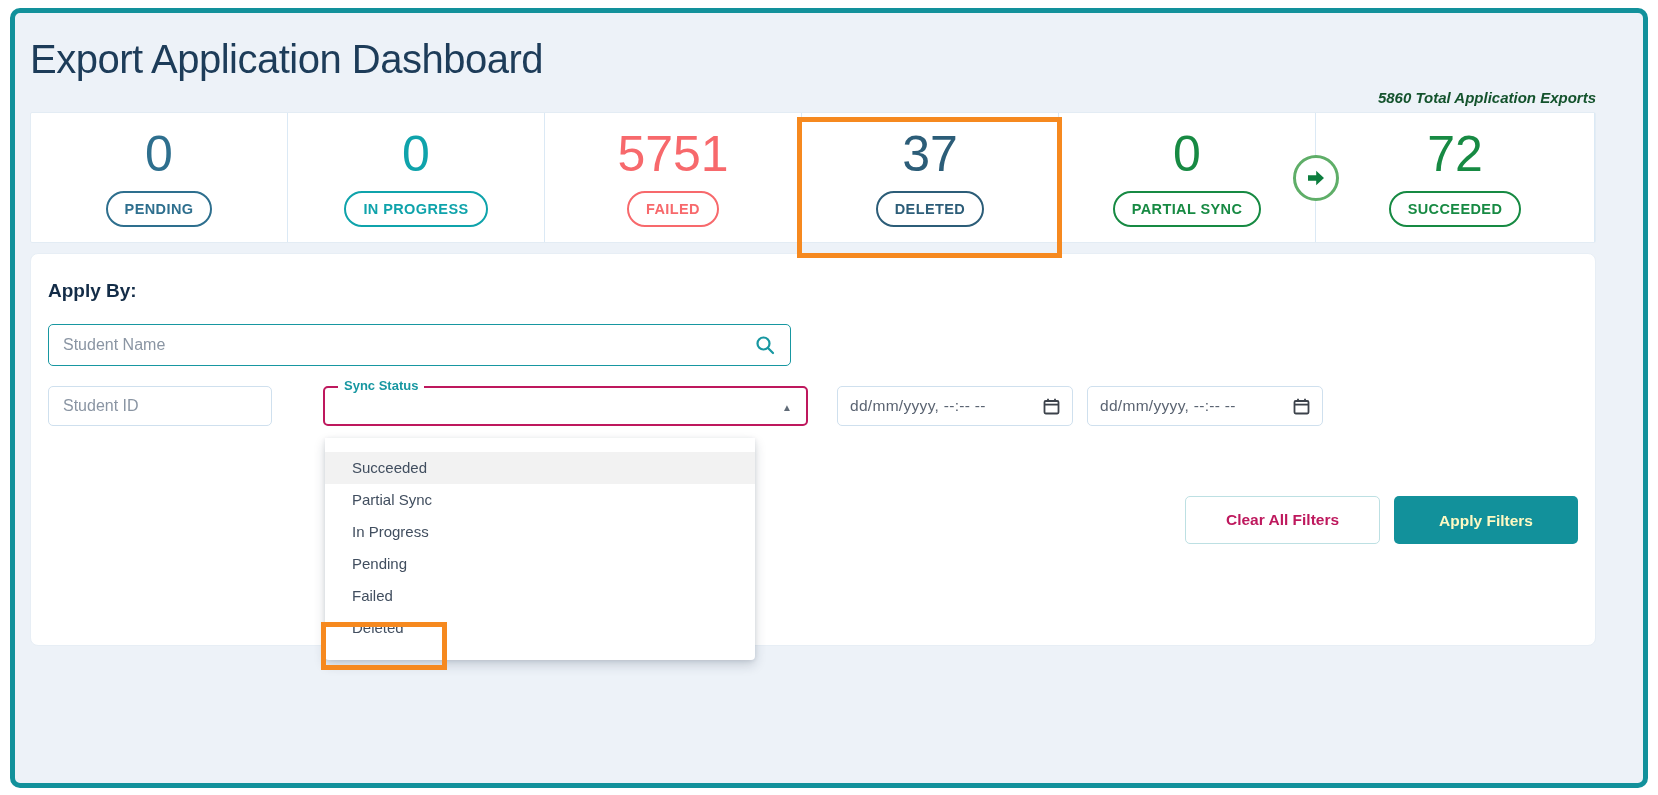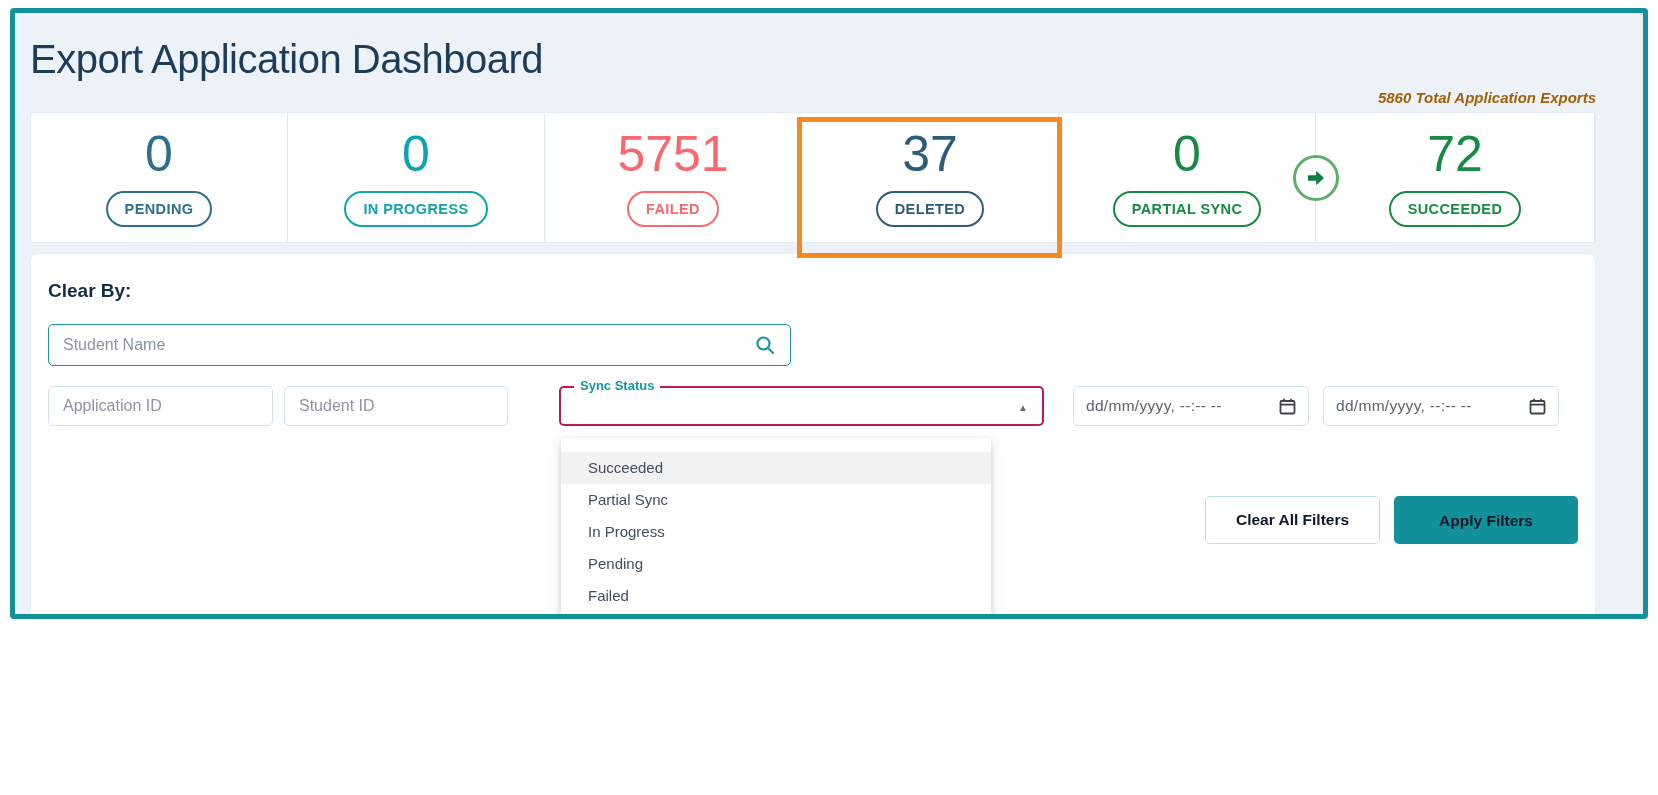--- a/index.html
+++ b/index.html
@@ -1,31 +1,31 @@
 <!DOCTYPE html>
 <html><head>
 <meta charset="utf-8">
 <style>
   * { box-sizing: border-box; margin: 0; padding: 0; }
   html, body { width: 1658px; height: 795px; background: #ffffff; font-family: "Liberation Sans", sans-serif; position: relative; overflow: hidden; }
 
   .frame {
-    position: absolute; left: 10px; top: 8px; width: 1638px; height: 611px;
-    border: 5px solid #12919b; border-radius: 4px;
+    position: absolute; left: 10px; top: 8px; width: 1638px; height: 780px;
+    border: 5px solid #12919b; border-radius: 10px;
     background: #edf2f8; overflow: hidden;
   }
   .content { position: relative; padding: 22px 15px 0 15px; }
 
   .page-title {
     font-size: 40px; font-weight: 500; color: #1d3c59; letter-spacing: -0.5px;
     line-height: 1.2;
   }
   .total-caption {
     width: 1566px; text-align: right; margin-top: 6px;
-    font-size: 15px; font-style: italic; font-weight: bold; color: #a16207;
+    font-size: 15px; font-style: italic; font-weight: bold; color: #14532d;
   }
 
   
   .stats-bar {
     position: relative; margin-top: 6px; width: 1566px; height: 131px;
     background: #ffffff; border: 1px solid #e3ecf4; border-radius: 2px;
     display: grid; grid-template-columns: repeat(5, 257px) 1fr;
   }
   .stat { display: flex; flex-direction: column; align-items: center; justify-content: center; gap: 12px; border-right: 1px solid #dbe9f5; cursor: pointer; }
   .stat:last-child { border-right: none; }
@@ -105,22 +105,22 @@
   .date-input {
     width: 236px; height: 40px; background: #fff; border: 1px solid #cfe0ee; border-radius: 5px;
     display: flex; align-items: center; justify-content: space-between;
     padding: 0 12px; cursor: text; gap: 24px;
   }
   .date-input .date-text { font-size: 15.5px; color: #5b6472; letter-spacing: 0.3px; }
   .date-gap { width: 14px; flex: none; }
 
   .buttons-row { display: flex; justify-content: flex-end; gap: 14px; margin-top: 70px; }
   .btn { height: 48px; border-radius: 5px; font-size: 15.5px; font-weight: bold; font-family: "Liberation Sans", sans-serif; cursor: pointer; }
-  .btn-clear { background: #fff; border: 1.5px solid #bde0e3; color: #0f172a; padding: 0 30px; }
-  .btn-apply { background: #12919b; border: none; color: #0f172a; padding: 16px 45px; }
+  .btn-clear { background: #fff; border: 1.5px solid #bde0e3; color: #be185d; padding: 0 40px; }
+  .btn-apply { background: #12919b; border: none; color: #fef9c3; padding: 16px 45px; }
 
   
   .annotation { position: absolute; border: 5px solid #f6891f; pointer-events: none; z-index: 20; background: transparent; }
   .annotation-stat { left: 782px; top: 104px; width: 265px; height: 141px; }
   .annotation-menu { left: -4px; top: 184px; width: 126px; height: 48px; }
 </style>
 </head>
 <body>
 
 <div class="frame">
@@ -156,38 +156,35 @@
       </div>
 
       <div class="arrow-badge">
         <svg width="24" height="24" viewBox="0 0 24 24" aria-hidden="true">
           <path d="M4 9.2 h8.2 V4.8 L20 12 l-7.8 7.2 v-4.4 H4 z" fill="#0c7d3e"></path>
         </svg>
       </div>
     </div>
 
     <div class="filter-card">
-      <div class="filter-heading">Clear By:</div>
+      <div class="filter-heading">Apply By:</div>
 
       <div class="filter-row1">
         <div class="text-input input-student-name">
           <input type="text" placeholder="Student Name" style="">
           <span class="search-icon">
             <svg width="22" height="22" viewBox="0 0 22 22" fill="none">
               <circle cx="9.5" cy="9.5" r="6" stroke="#1797a1" stroke-width="2.2"></circle>
               <line x1="14" y1="14" x2="19" y2="19" stroke="#1797a1" stroke-width="2.2" stroke-linecap="round"></line>
             </svg>
           </span>
         </div>
       </div>
 
       <div class="filter-row2">
-        <div class="text-input input-application-id">
-          <input type="text" placeholder="Application ID" style="">
-        </div>
         <div class="text-input input-student-id">
           <input type="text" placeholder="Student ID" style="">
         </div>
 
         <div class="select-sync">
           <span class="select-label">Sync Status</span>
           <span class="select-caret">▲</span>
 
           <div class="menu">
             <div class="menu-item focused">Succeeded</div>

